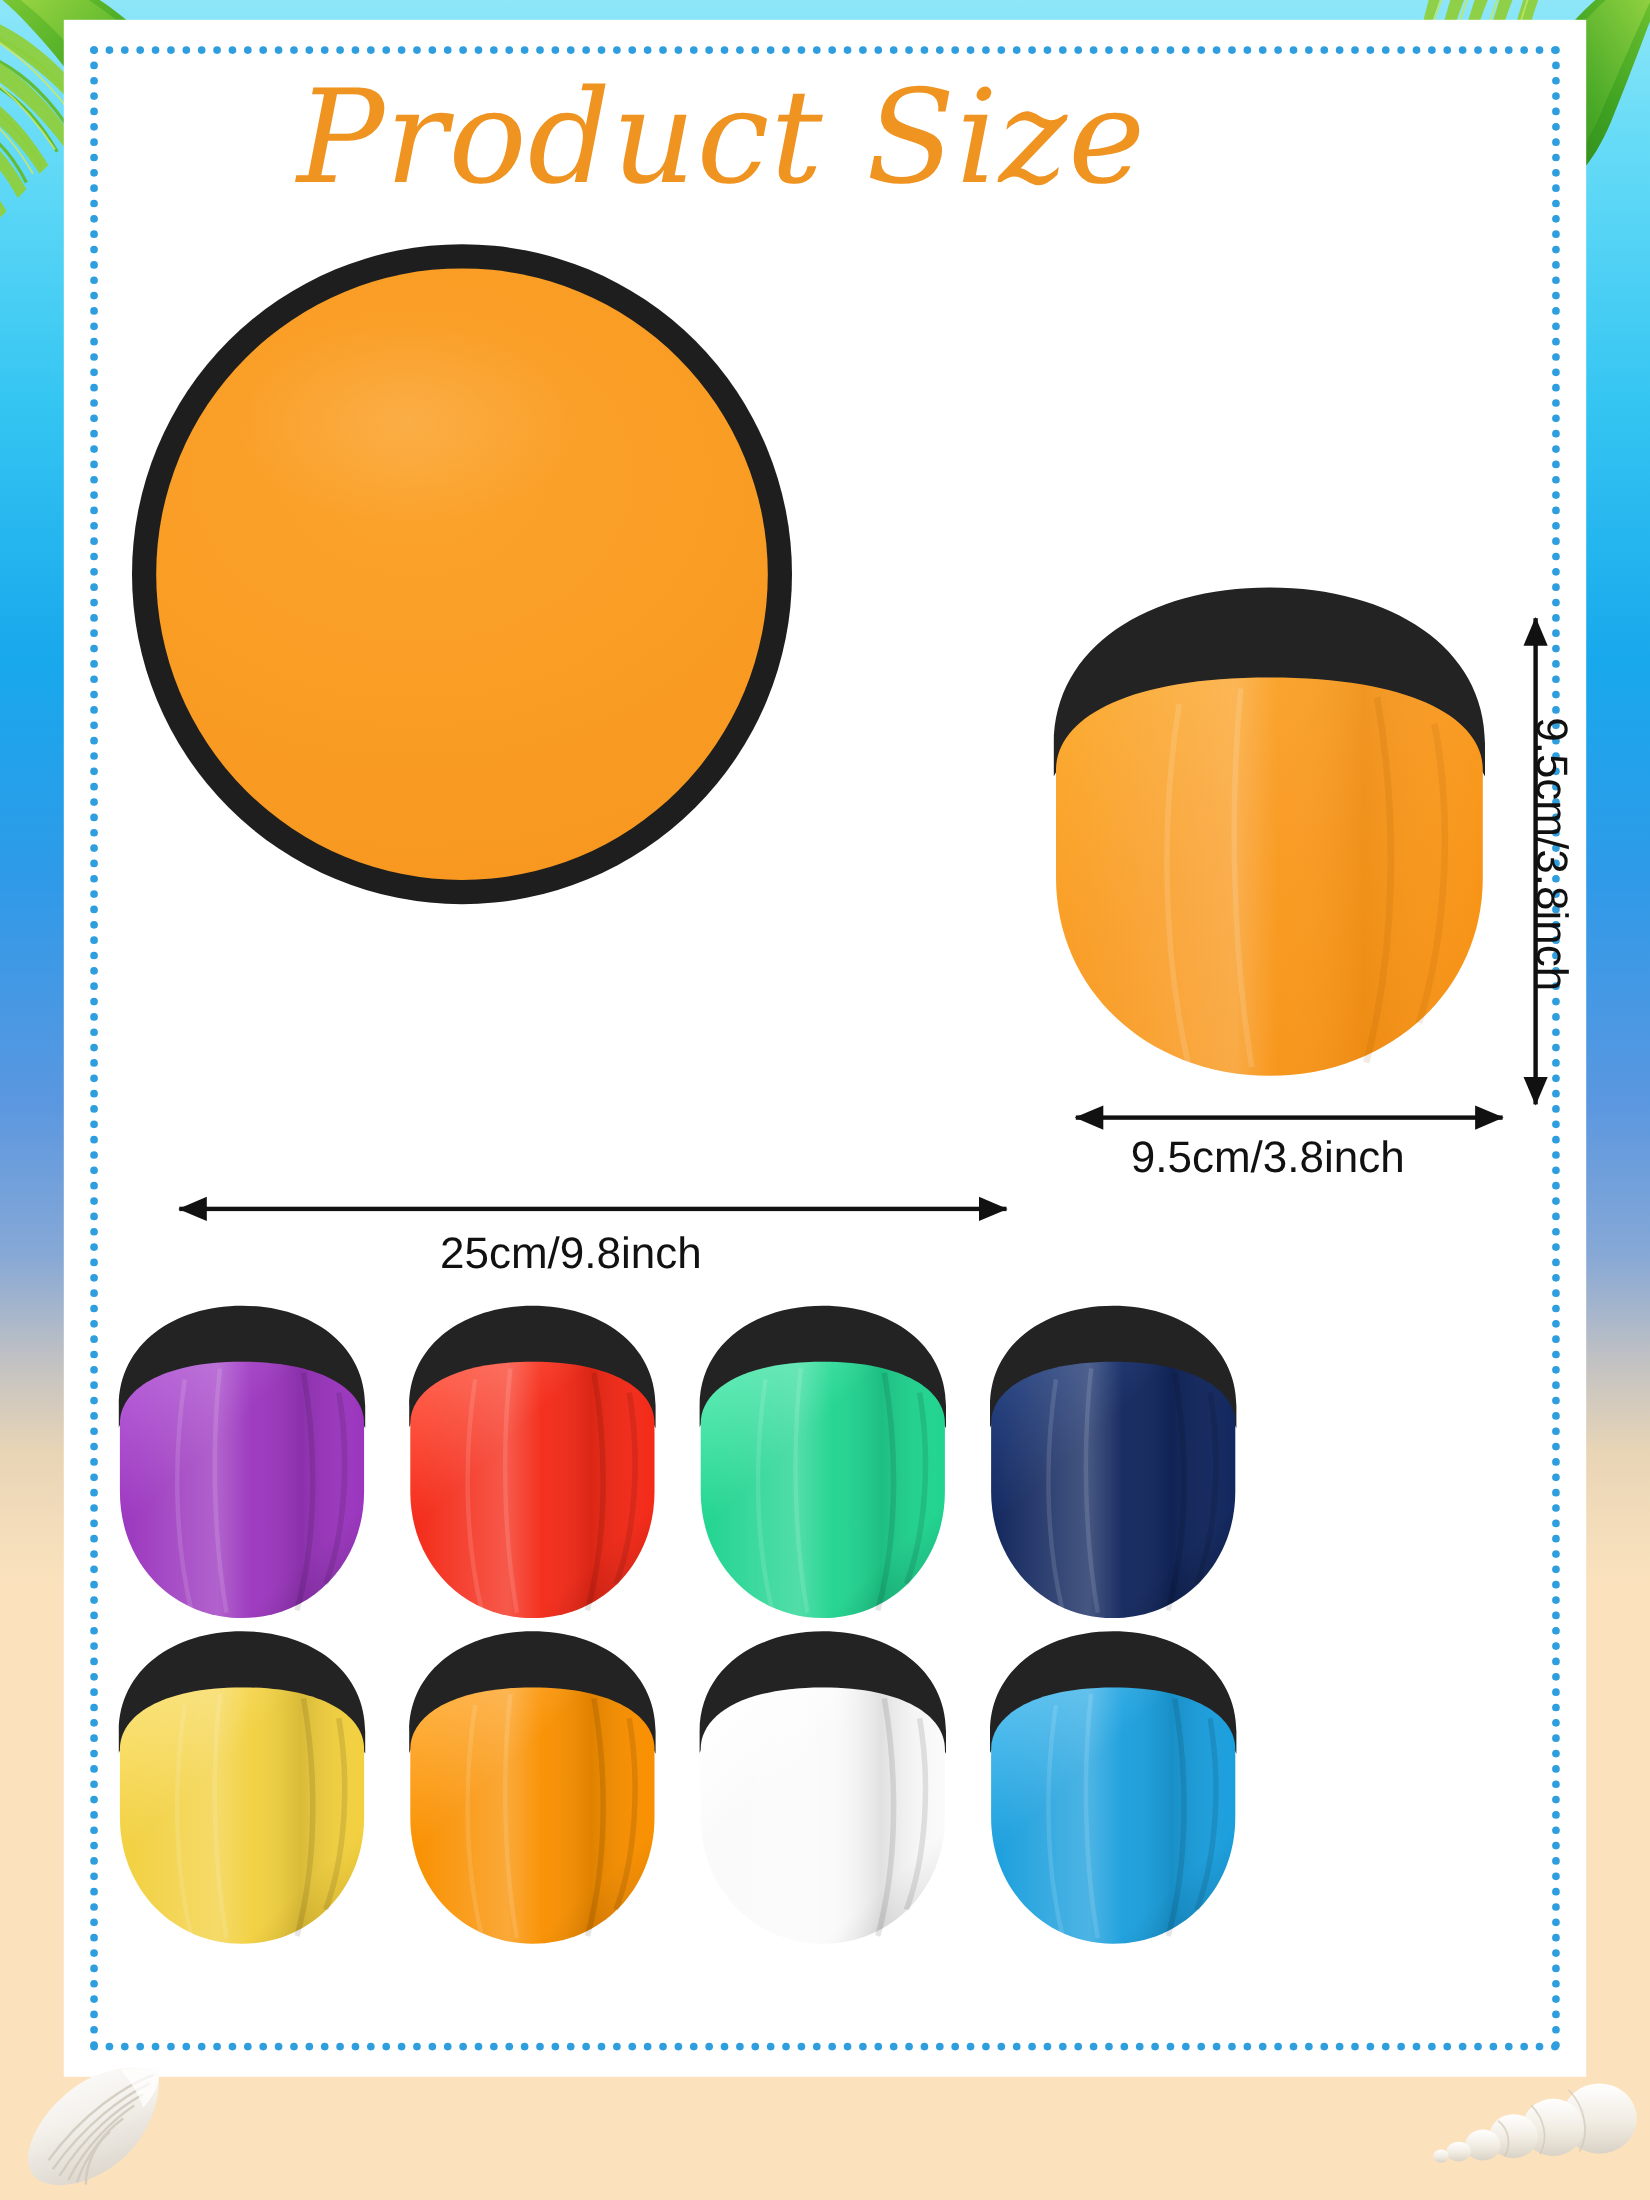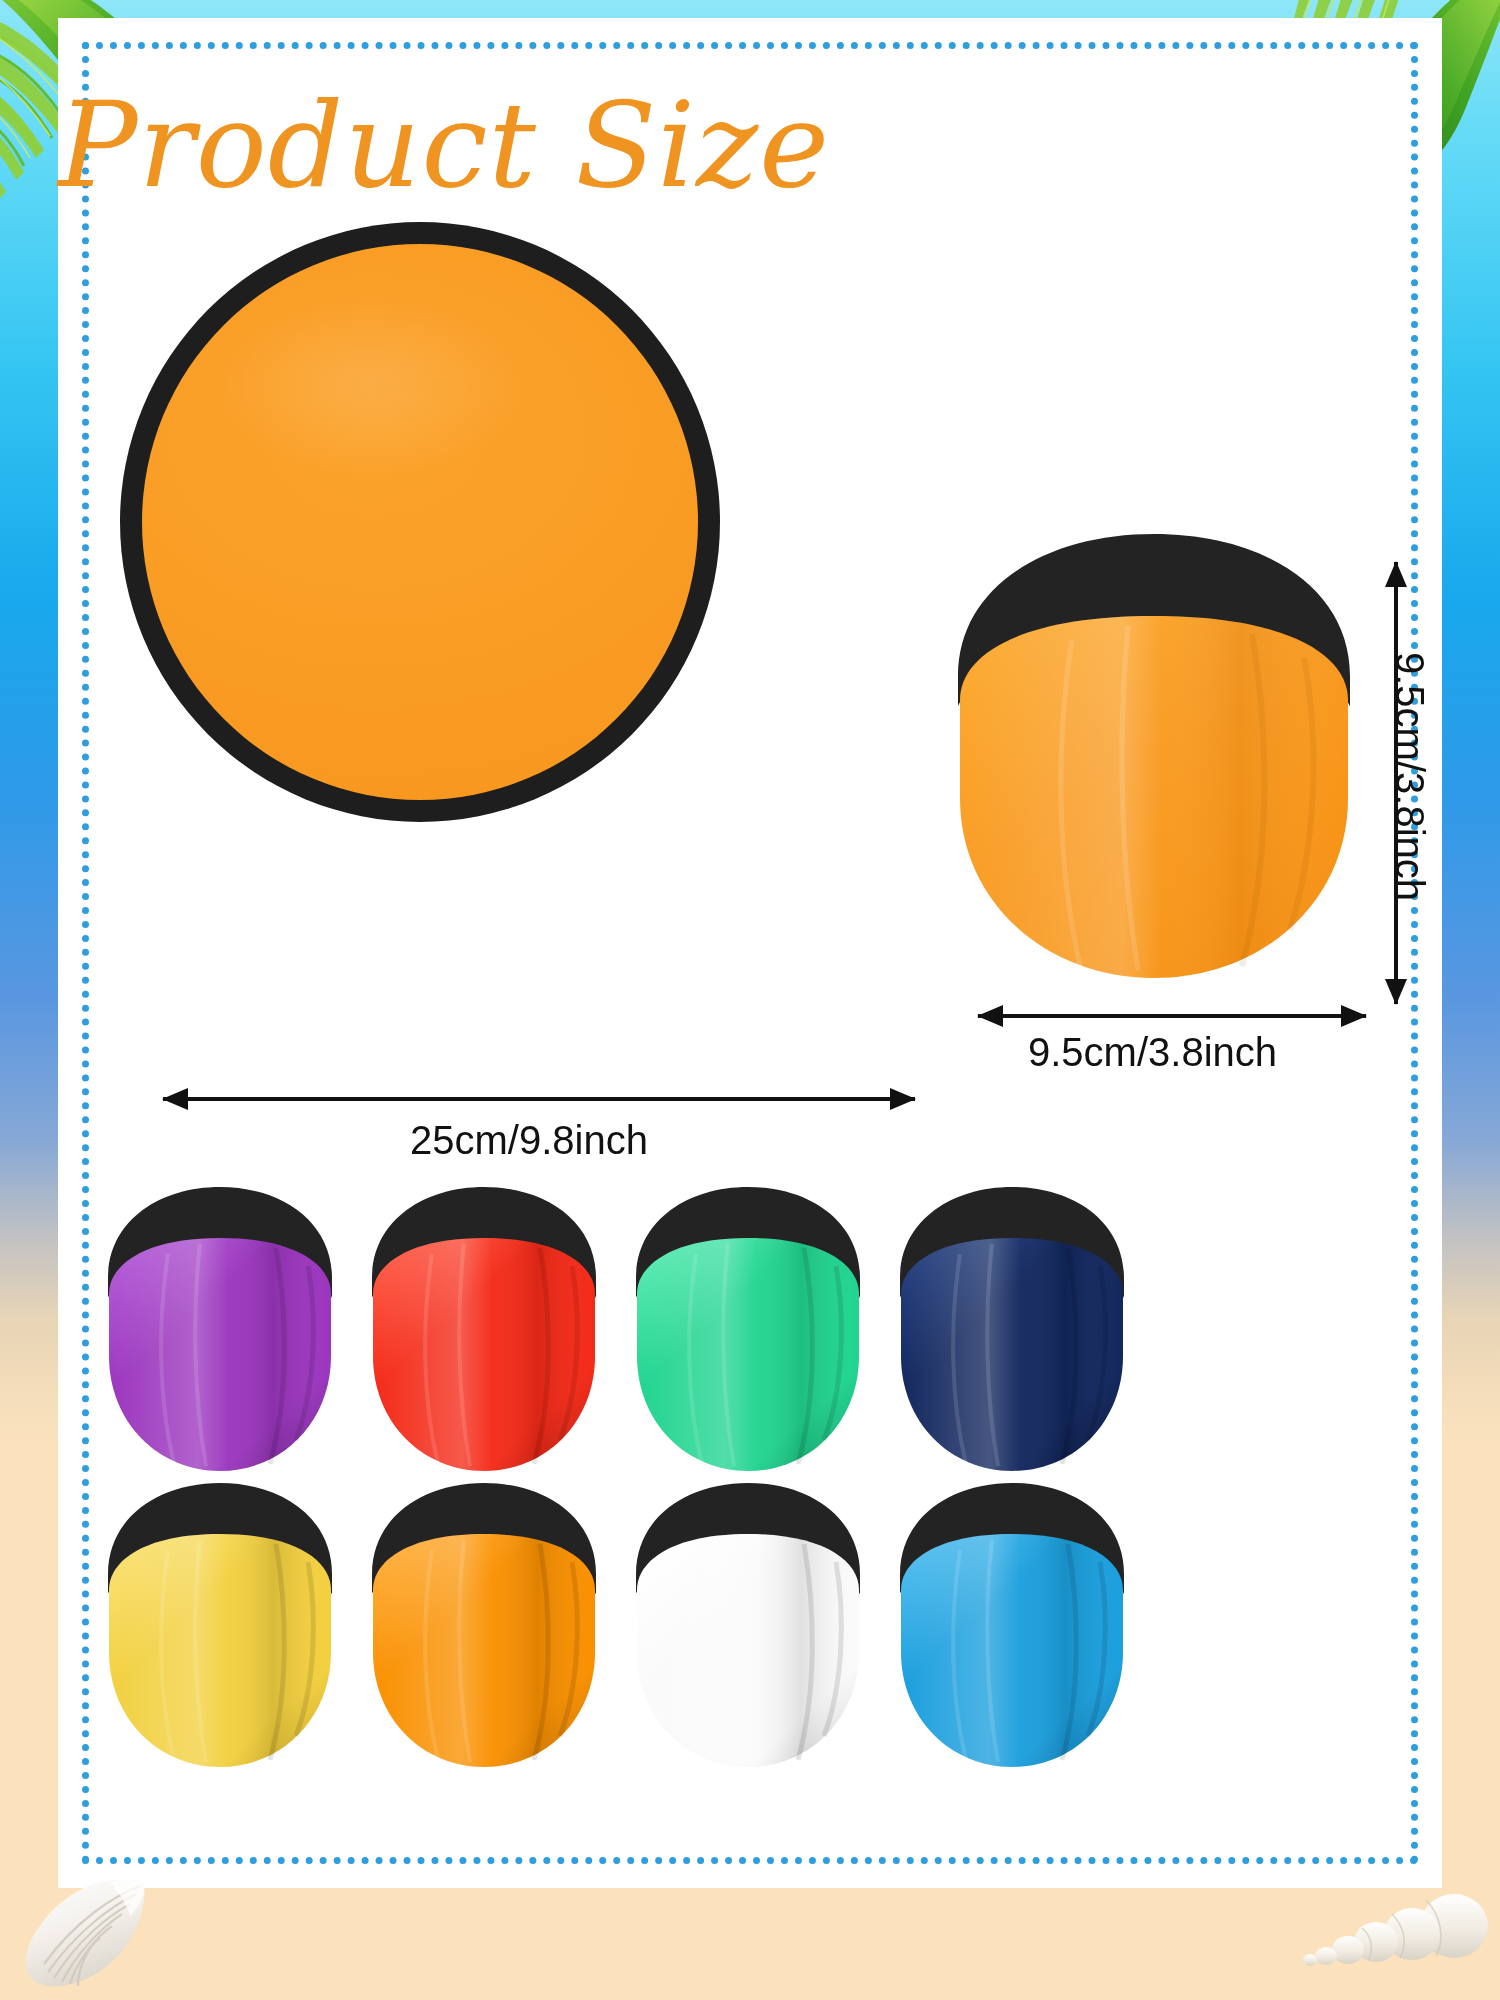--- a/index.html
+++ b/index.html
@@ -32,21 +32,21 @@
   }
   #dotborder{
     position:absolute;left:82px;top:42px;width:1336px;height:1822px;
     border:7px dotted #2e9ede;
     box-sizing:border-box;
     pointer-events:none;
   }
 
   
   #title{
-    position:absolute;left:0;top:76px;width:1196px;text-align:left;
+    position:absolute;left:0;top:55px;width:1196px;text-align:center;
     font-family:"DejaVu Serif", serif;
     font-style:italic;
     font-weight:400;
     font-size:118px;
     letter-spacing:1px;
     color:#ef9321;
     white-space:nowrap;
   }
 
   
@@ -188,21 +188,21 @@
     <div id="title">Product Size</div>
   </div>
 
   <div id="bigdisc">
     <div class="inner">
       <div class="gloss"></div>
     </div>
   </div>
 
   <div class="dimline-h" style="left:163px;top:1097px;width:752px;"></div>
-  <div class="dimlabel" style="left:410px;top:1118px;">25cm/9.8inch</div>
+  <div class="dimlabel" style="left:400px;top:1118px;">25cm/9.8inch</div>
 
   <svg style="position:absolute;left:952px;top:530px;" width="404" height="452" viewBox="0 0 404 452">
     <defs>
       <linearGradient id="pchA" x1="0.1" y1="0.1" x2="0.9" y2="1">
         <stop offset="0" stop-color="#fba82f"></stop>
         <stop offset="0.35" stop-color="#f99c24"></stop>
         <stop offset="0.7" stop-color="#f89619"></stop>
         <stop offset="1" stop-color="#f58f12"></stop>
       </linearGradient>
       <linearGradient id="pchS" x1="0" y1="0" x2="1" y2="0">

